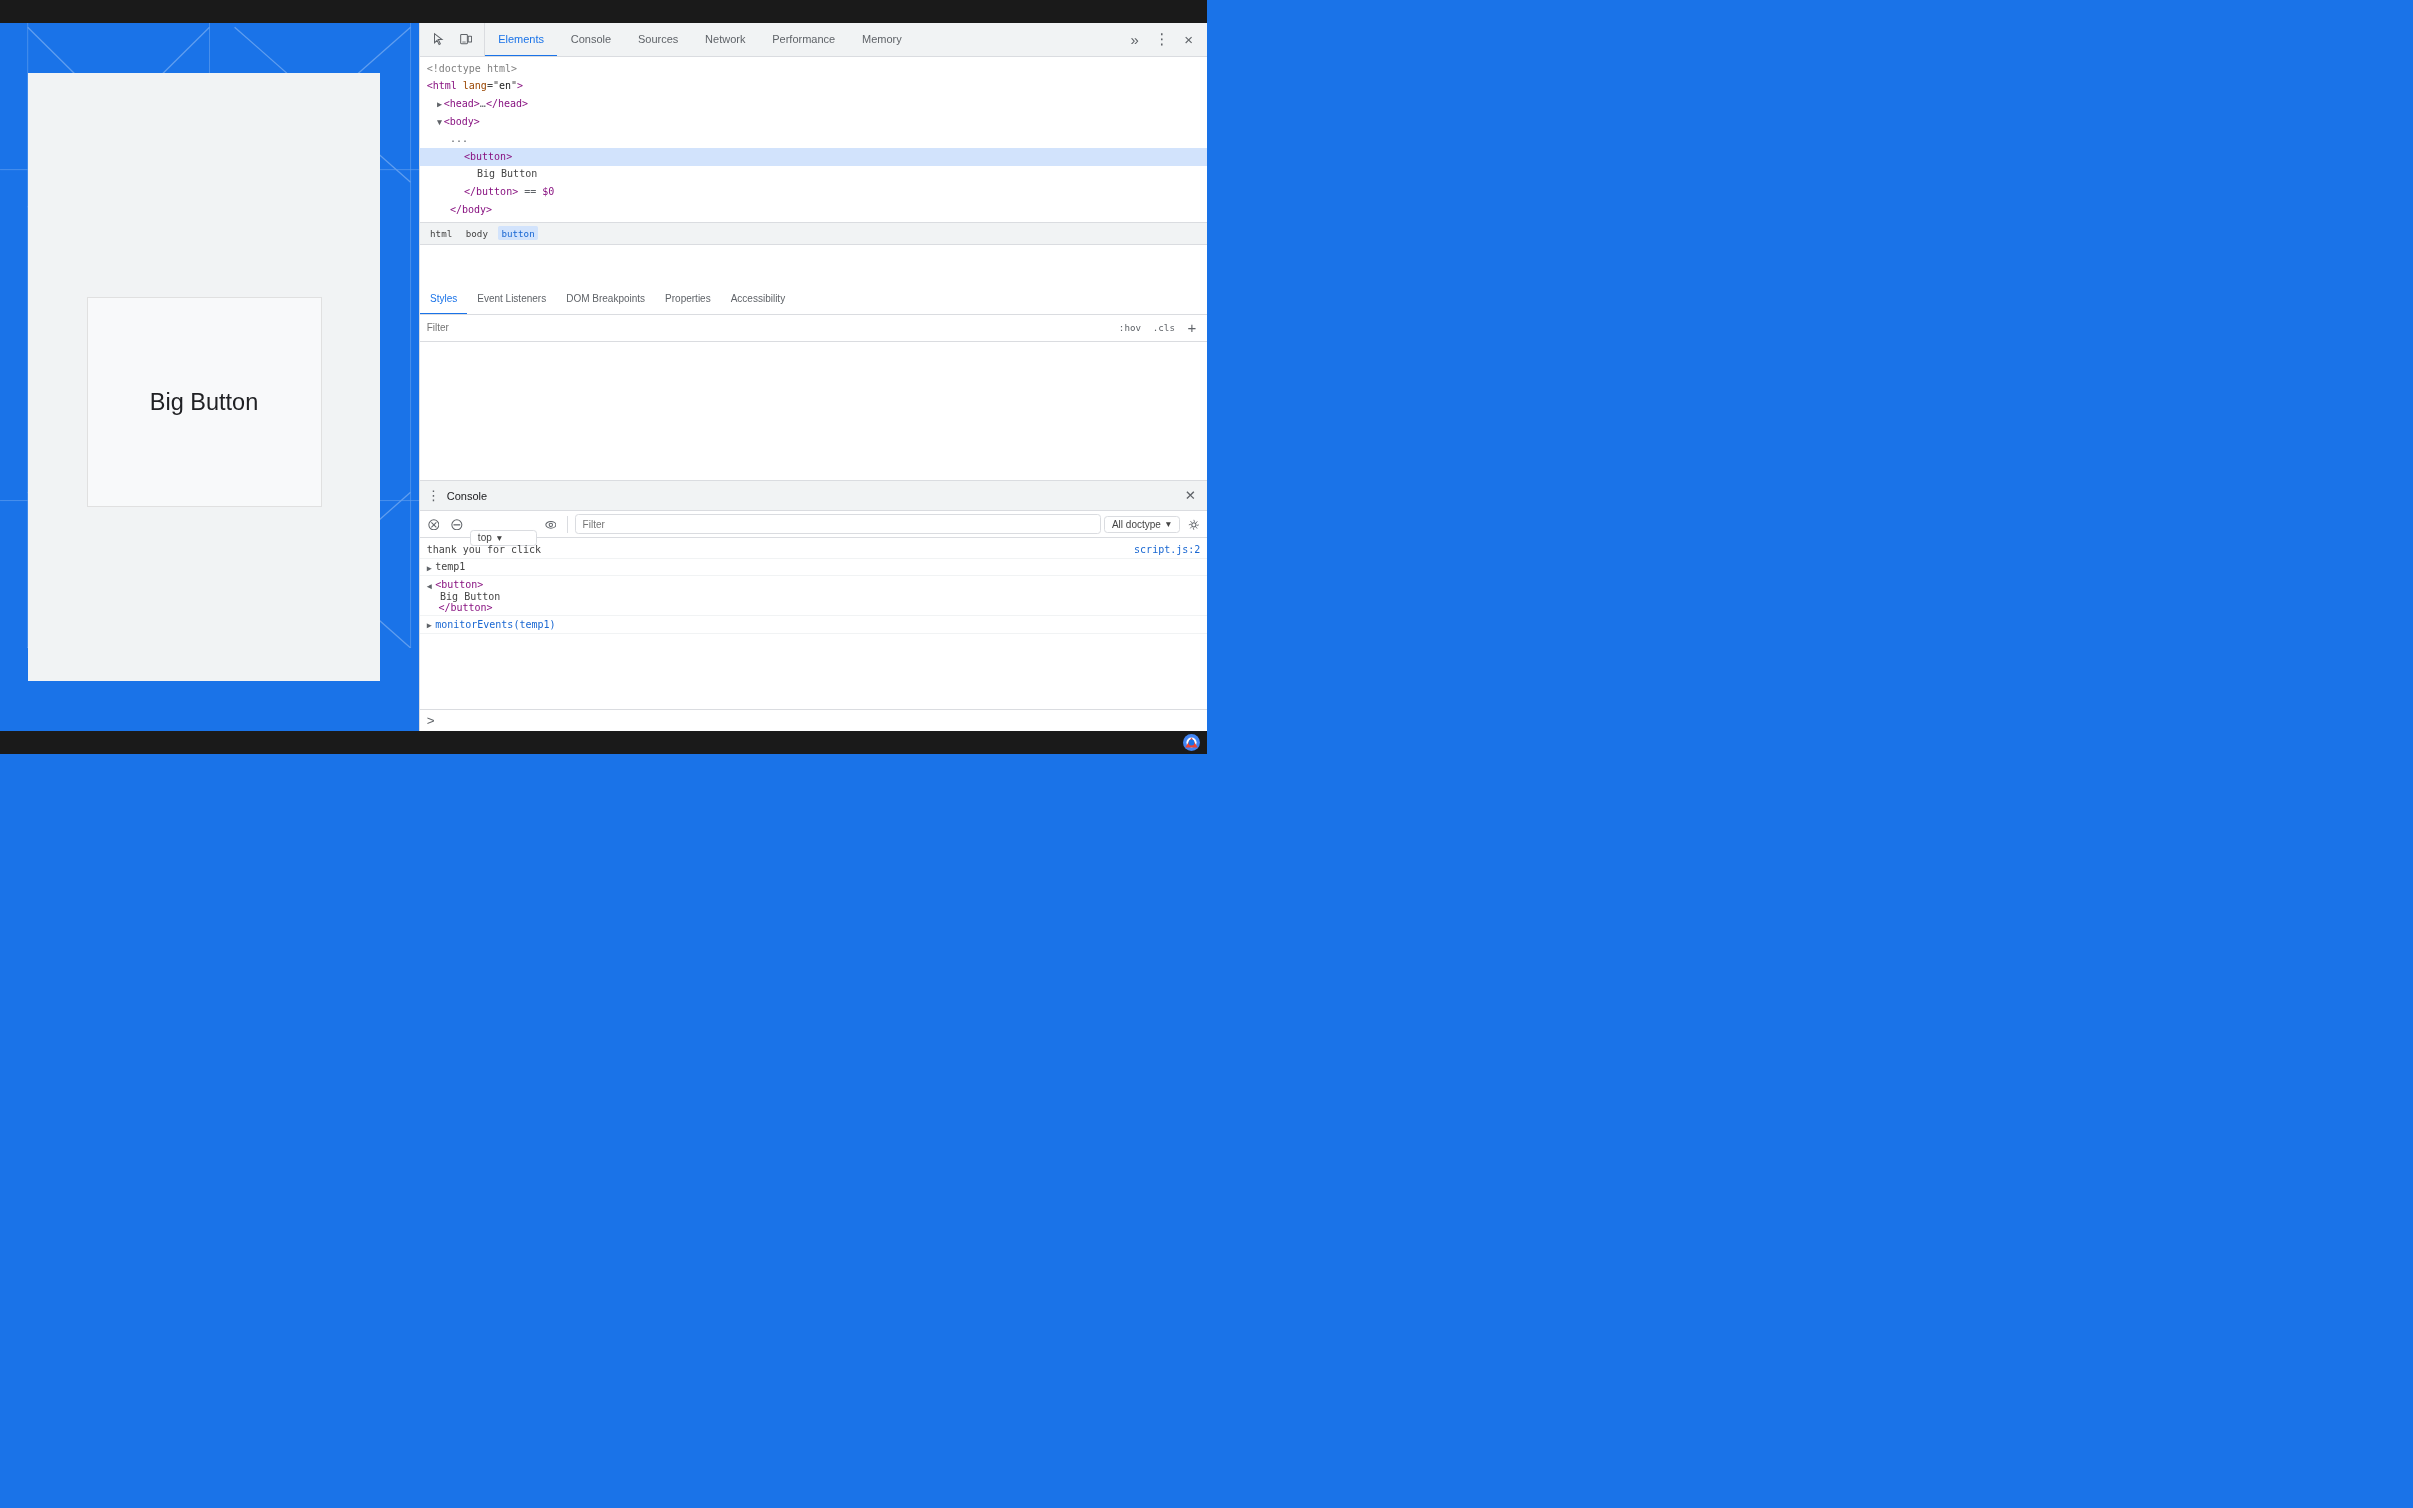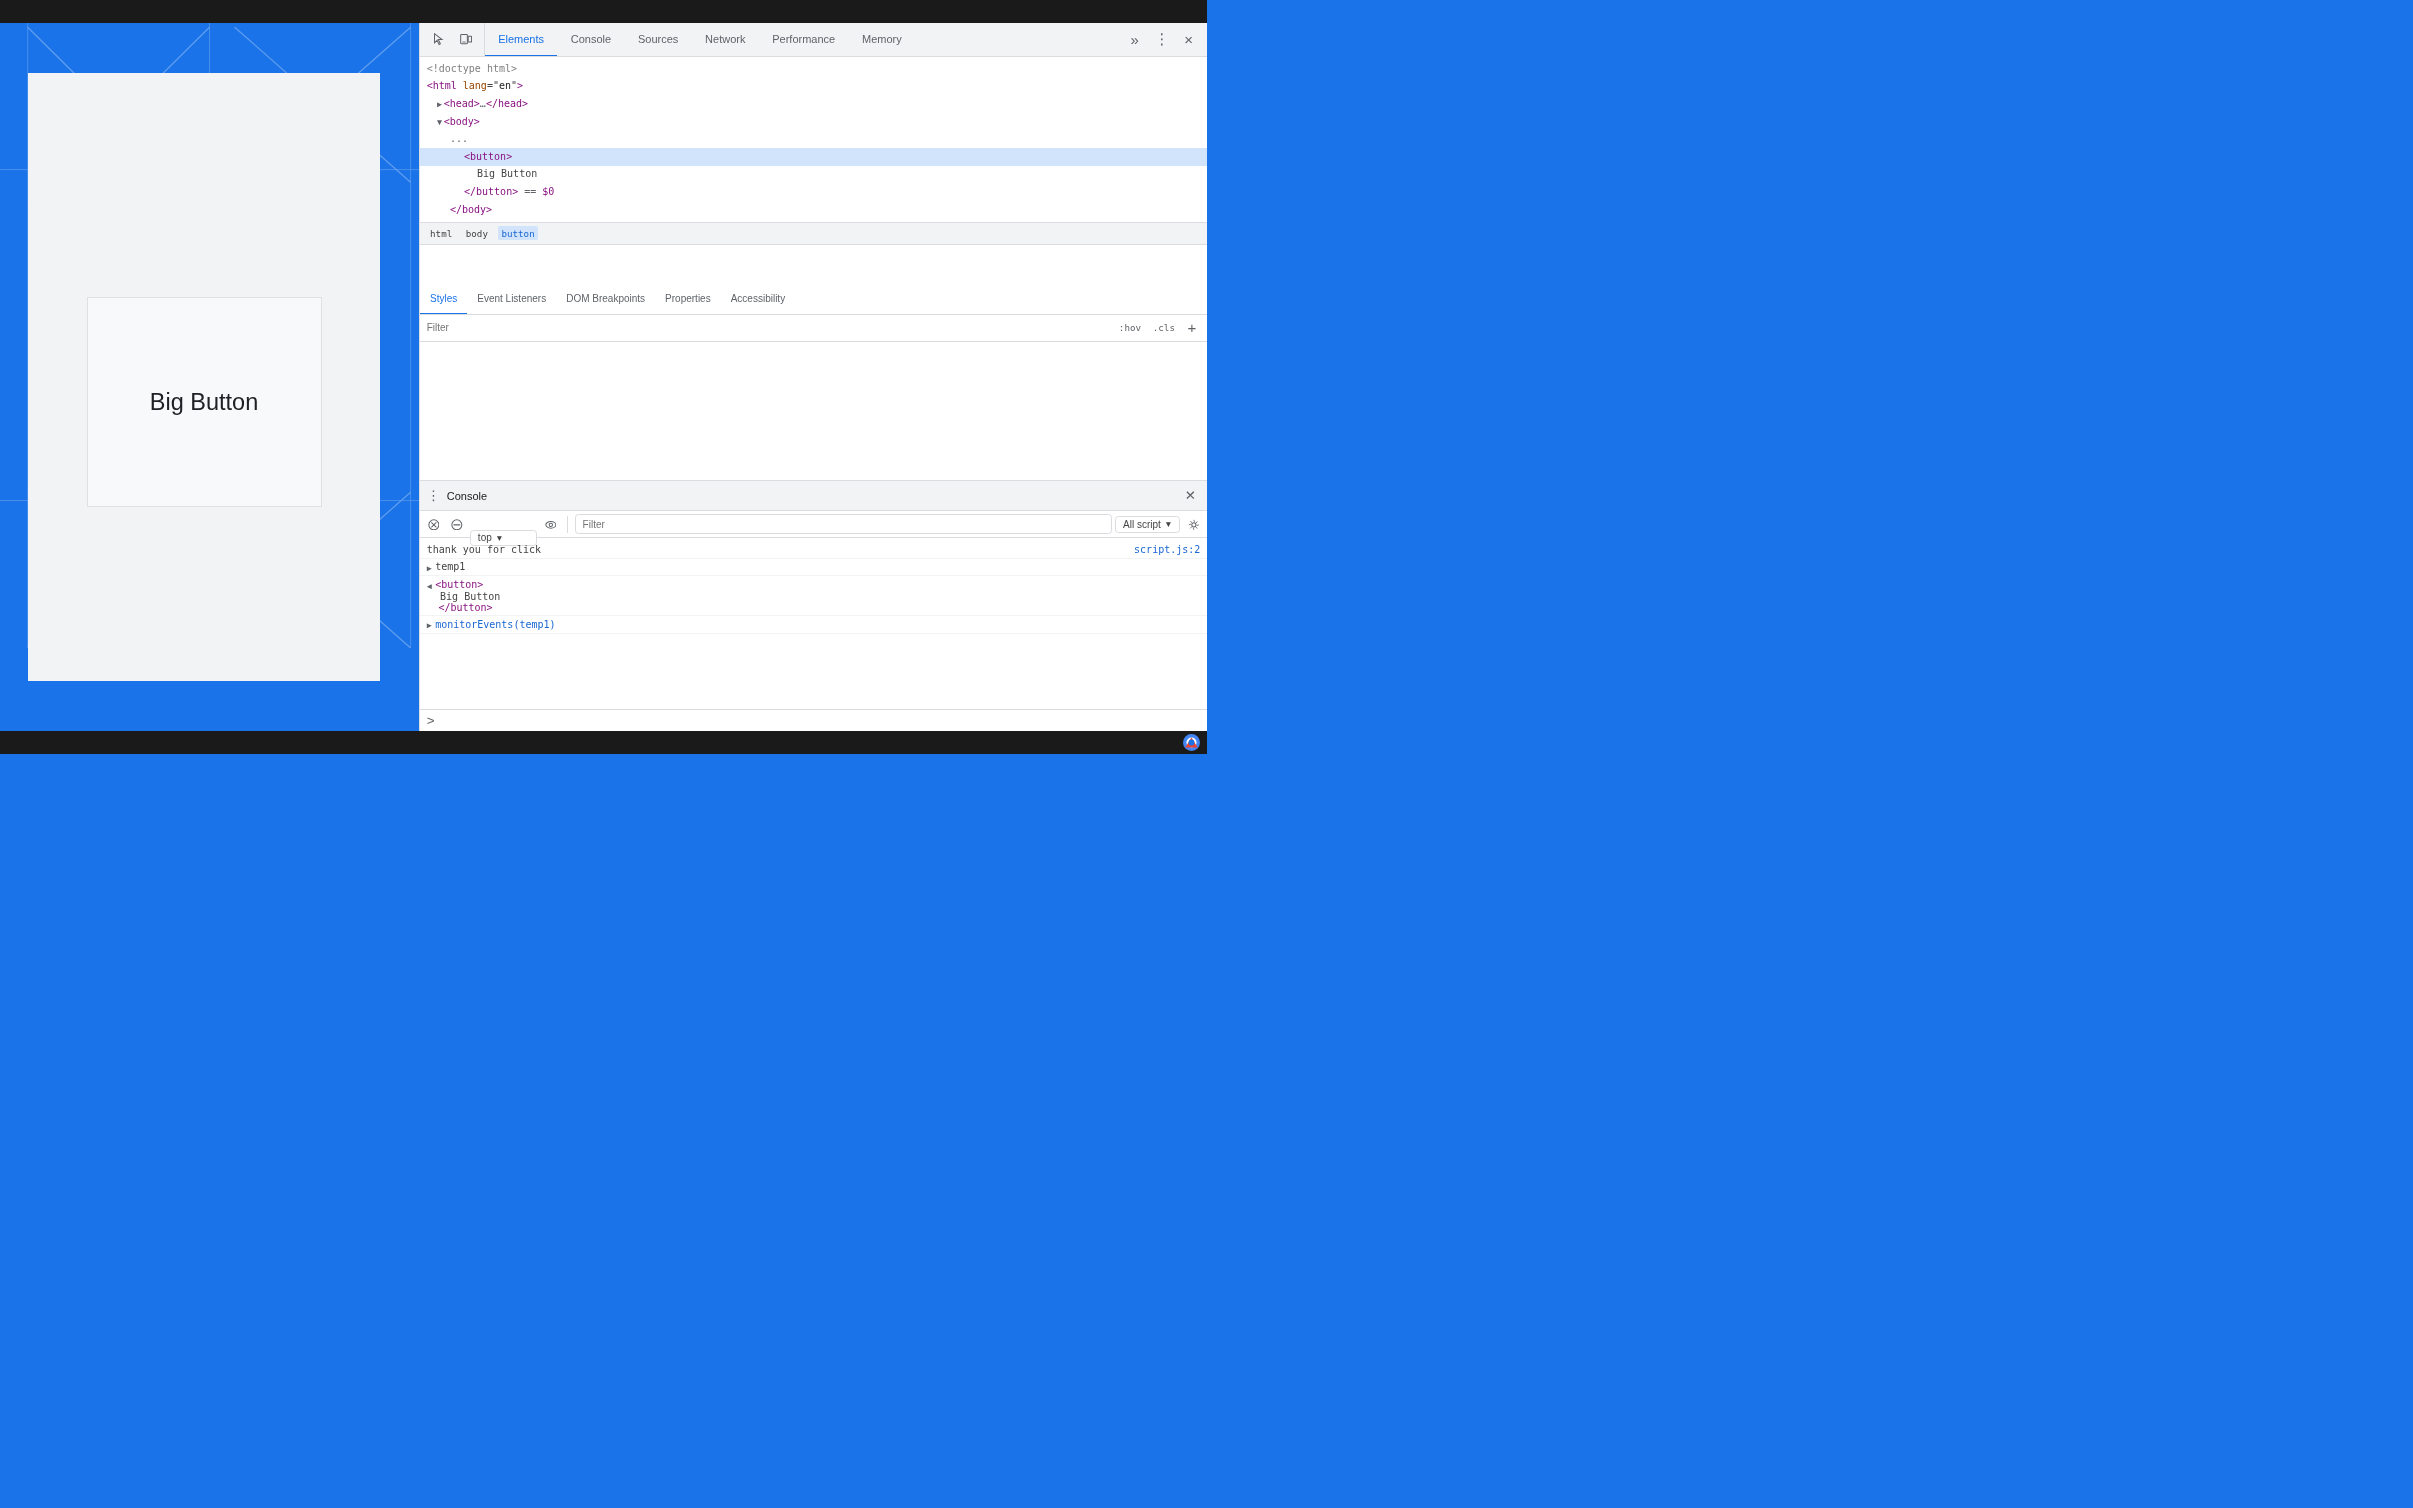--- a/index.html
+++ b/index.html
@@ -679,21 +679,21 @@
           <ellipse cx="7" cy="7" rx="6" ry="4" fill="none" stroke="#5f6368" stroke-width="1.2"></ellipse>
           <circle cx="7" cy="7" r="2" fill="none" stroke="#5f6368" stroke-width="1.2"></circle>
         </svg>
       </div>
 
       <div style="width:0.8px;height:17px;background:#dadce0;margin:0 3.4px;"></div>
 
       <input class="console-filter-input" type="text" placeholder="Filter" style="">
 
       <div class="console-levels-select">
-        <span>All script</span>
+        <span>All doctype</span>
         <span style="font-size:8.4px;">▼</span>
       </div>
 
       <div class="console-settings-btn">
         <svg width="11.7" height="11.7" viewBox="0 0 14 14">
           <circle cx="7" cy="7" r="2.5" fill="none" stroke="#5f6368" stroke-width="1.2"></circle>
           <path d="M7 1 L7.8 3.5 M11.2 2.8 L9.5 5 M13 7 L10.5 7.8 M11.2 11.2 L9 9.5 M7 13 L6.2 10.5 M2.8 11.2 L4.5 9 M1 7 L3.5 6.2 M2.8 2.8 L5 4.5" stroke="#5f6368" stroke-width="1" fill="none"></path>
         </svg>
       </div>
     </div>

